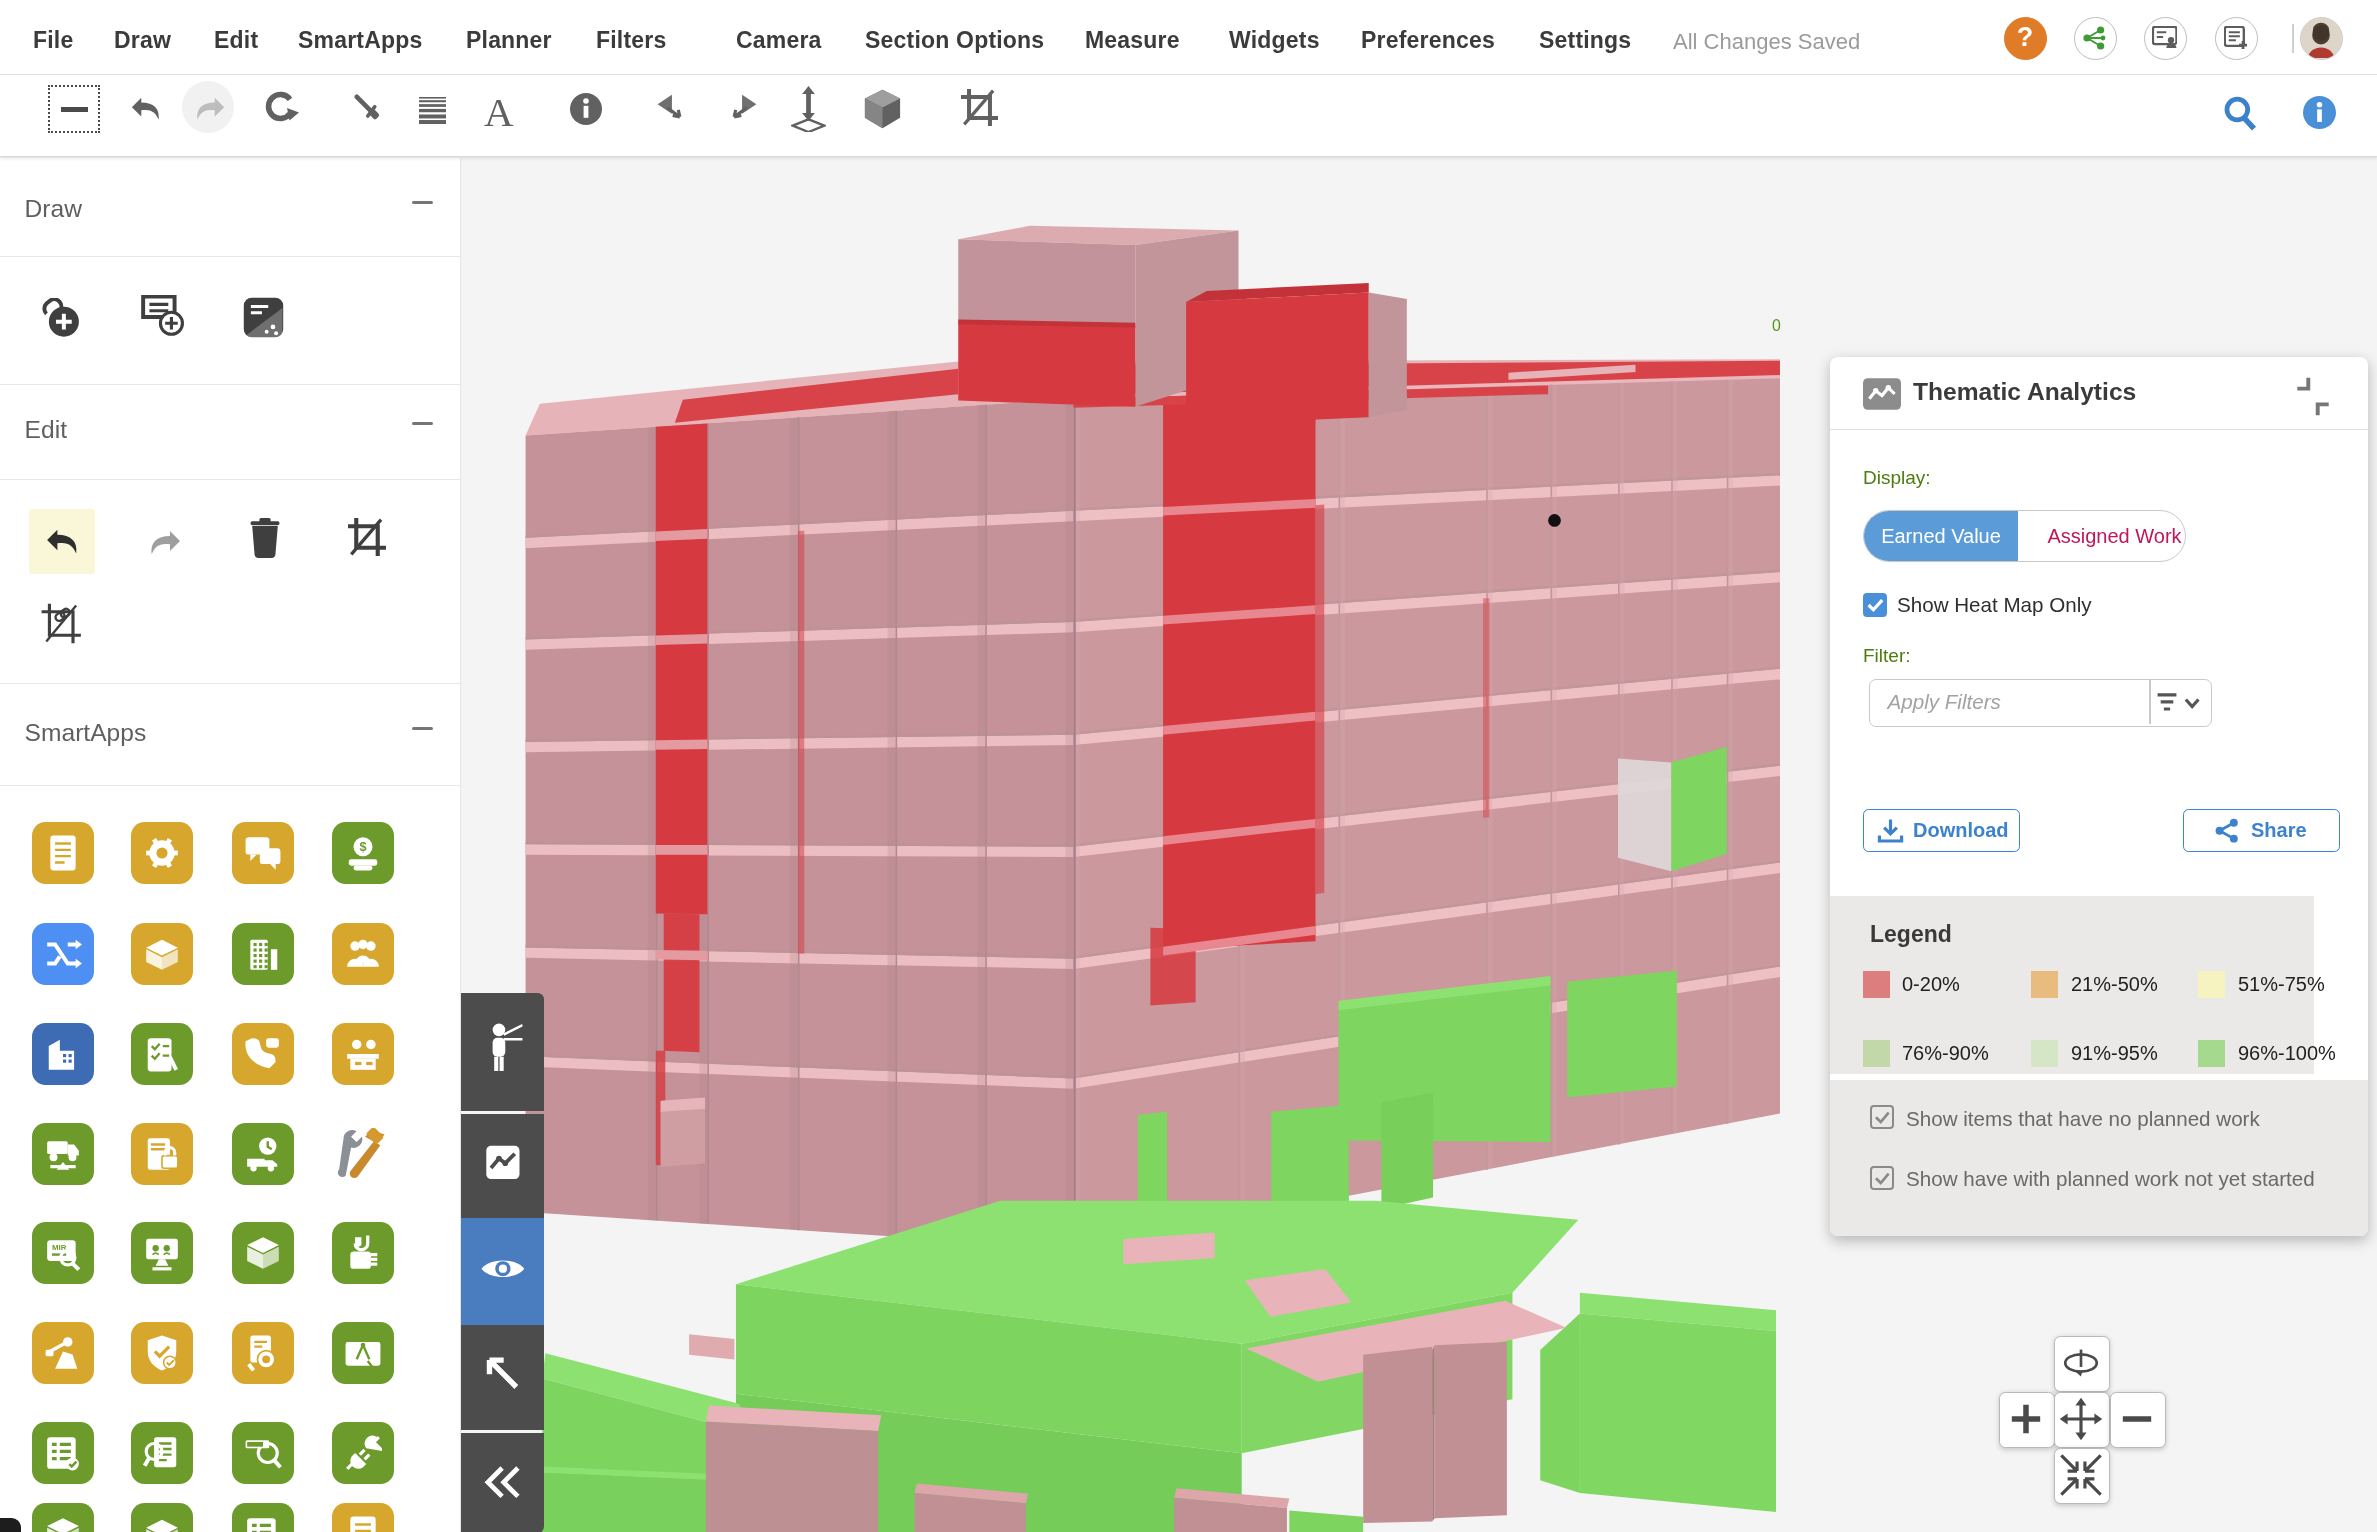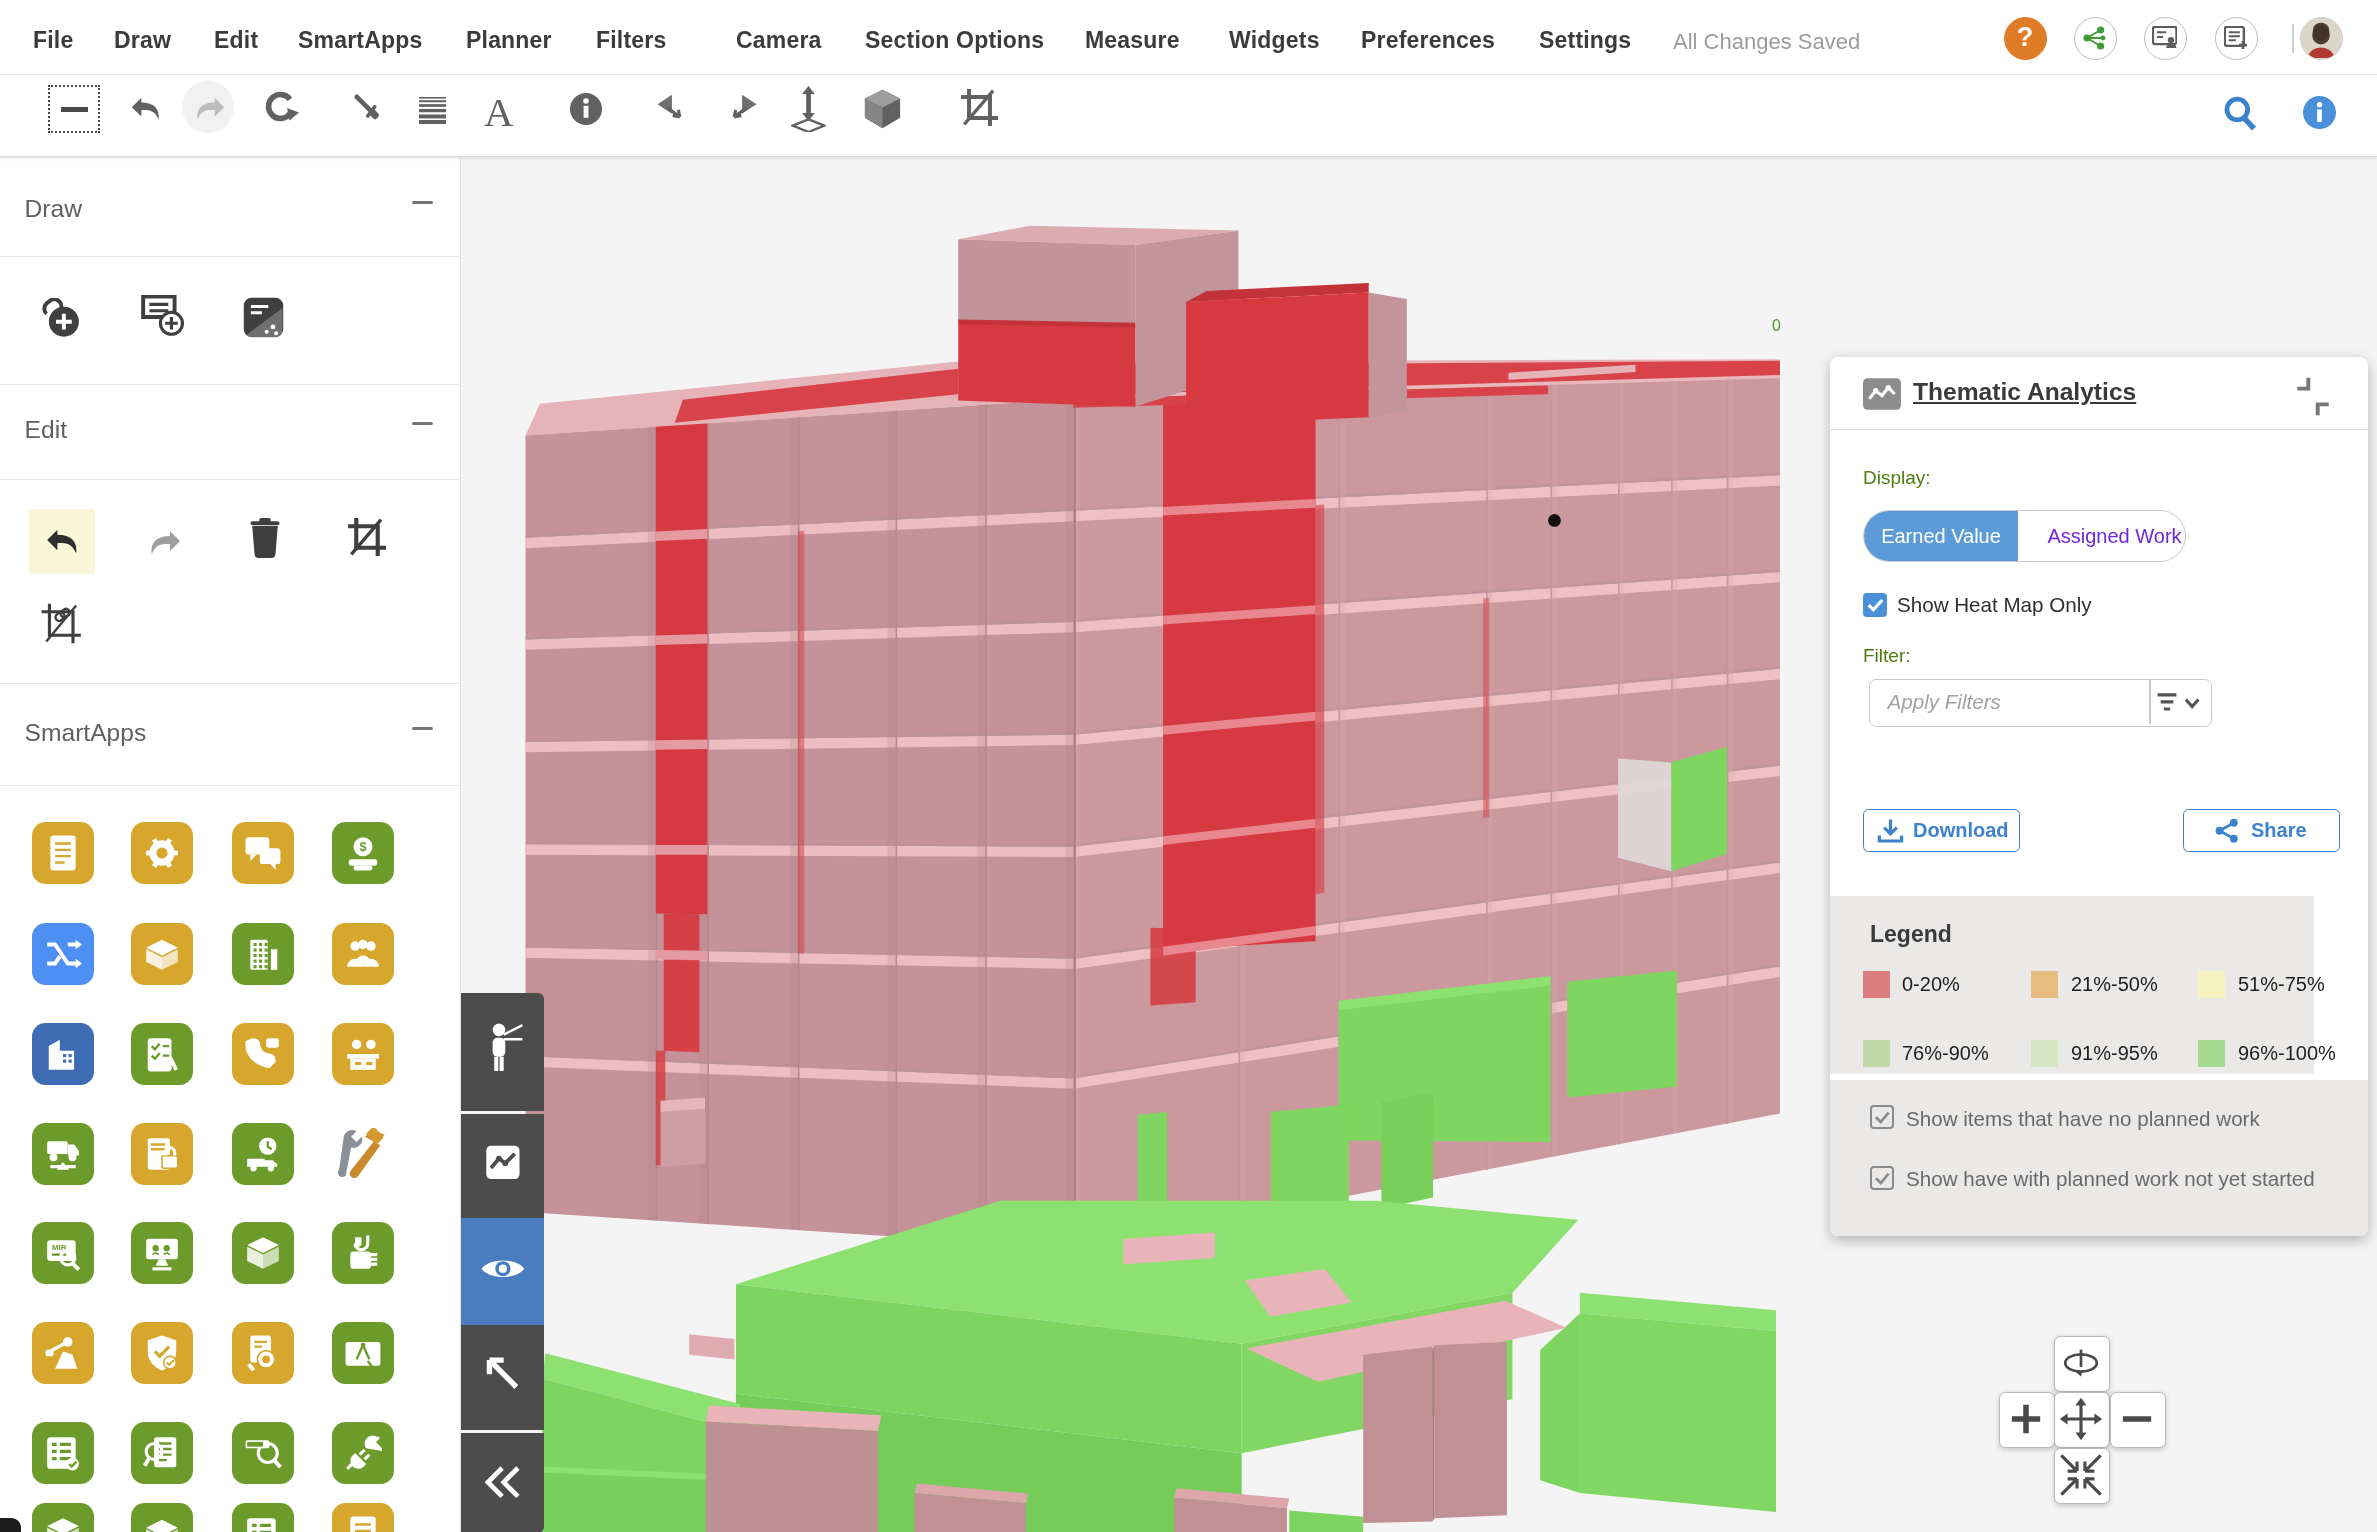--- a/index.html
+++ b/index.html
@@ -16,25 +16,25 @@
 #sidebar { position:absolute; left:0; top:158px; width:461px; height:1375px; background:#fff; border-right:0.8px solid #e4e4e4; z-index:20; overflow:hidden; }
 .shead { position:absolute; left:24.6px; font-size:24.6px; color:#5f5f5f; }
 .sline { position:absolute; left:0; width:461px; height:0.8px; background:#e8e8e8; }
 .sminus { position:absolute; left:412px; width:21.4px; height:3.2px; background:#757575; border-radius:1.6px; }
 .tile { position:absolute; width:62px; height:62px; border-radius:13.5px; }
 
 .vseg { position:absolute; left:461px; width:83px; background:#4c4c4c; z-index:21; }
 
 #panel { position:absolute; left:1830px; top:357px; width:538px; height:879px; background:#fff; border-radius:8px; box-shadow:0 4.8px 14.3px rgba(0,0,0,0.25); z-index:25; }
 #phead { position:absolute; left:0; top:0; width:100%; height:73px; border-bottom:1.6px solid #e0e0e0; }
-#ptitle { position:absolute; left:83px; top:21.4px; font-size:24.6px; font-weight:700; color:#3a3a3a;text-decoration:underline; }
+#ptitle { position:absolute; left:83px; top:21.4px; font-size:24.6px; font-weight:700; color:#3a3a3a; }
 .plabel { font-size:19px; font-weight:400; color:#4d7c0f; position:absolute; }
 #toggle { position:absolute; left:33px; top:153px; width:323px; height:52px; border:1.6px solid #c9c9c9; border-radius:27px; overflow:hidden; background:#fff; }
 #togL { position:absolute; left:0; top:0; width:154px; height:52px; background:#5b9bd8; color:#fff; font-size:20px; line-height:51px; text-align:center; }
-#togR { position:absolute; left:154px; top:0; width:169px; height:52px; color:#6d28d9; font-size:20px; line-height:51px; text-align:center;padding-left:24px; }
+#togR { position:absolute; left:154px; top:0; width:169px; height:52px; color:#be185d; font-size:20px; line-height:51px; text-align:center;padding-left:24px; }
 .cbx { position:absolute; width:24px; height:24px; border-radius:4px; }
 #filterin { position:absolute; left:39px; top:322px; width:343px; height:48px; border:1.6px solid #c9c9c9; border-radius:7.1px; }
 #filterin .ph { position:absolute; left:17.5px; top:10.3px; font-size:20.6px; color:#a2a2a2;font-style:italic; }
 .btn { position:absolute; top:452px; width:157px; height:43px; border:1.6px solid #3c82cc; border-radius:5.6px; color:#3c82cc; font-size:20px; font-weight:700; }
 #legend { position:absolute; left:0; top:539px; width:484px; height:178px; background:#eae9e7; }
 #gray2 { position:absolute; left:0; top:723px; width:538px; height:156px; background:#eae9e7; border-radius:0 0 8px 8px; }
 .sw { position:absolute; width:27px; height:27px; }
 .swt { position:absolute; font-size:20px; color:#1f1f1f; }
 .gcbt { position:absolute; font-size:20.6px; color:#696969; }
 

